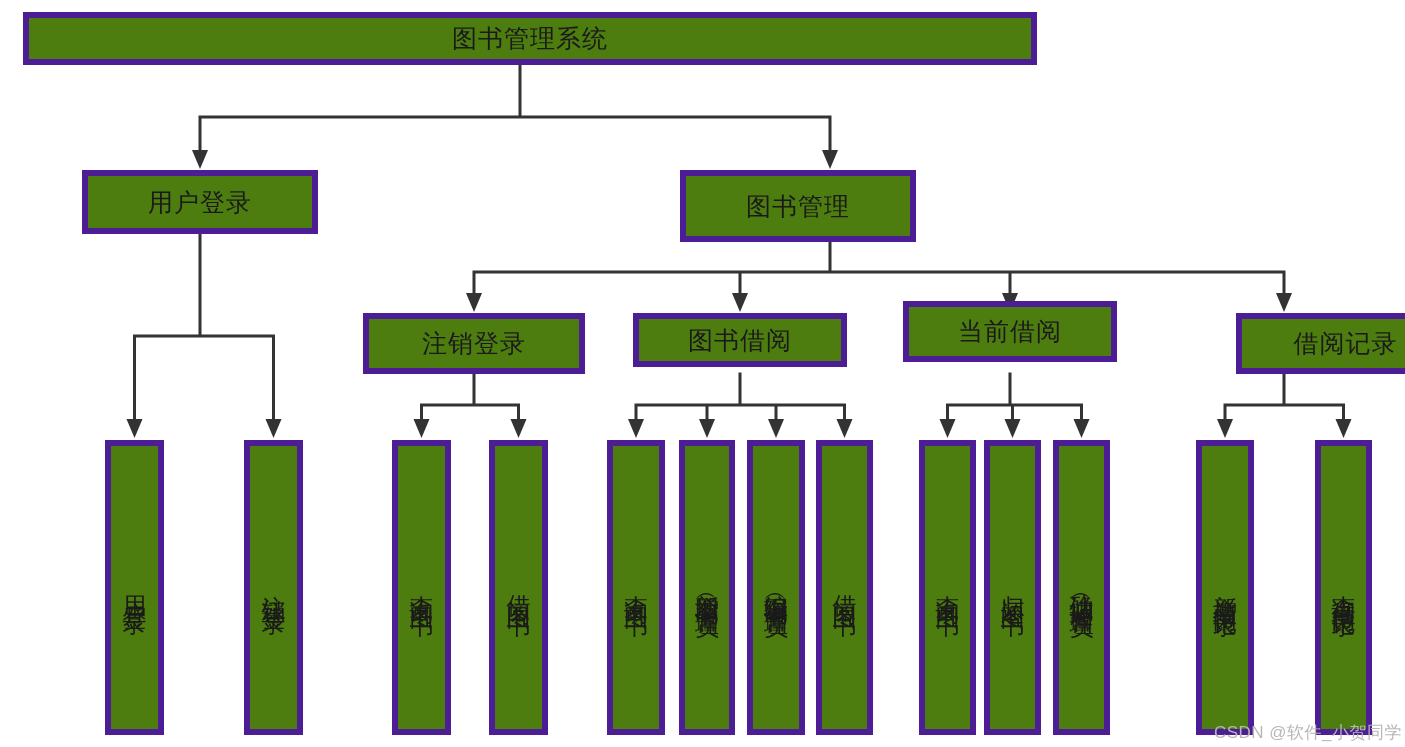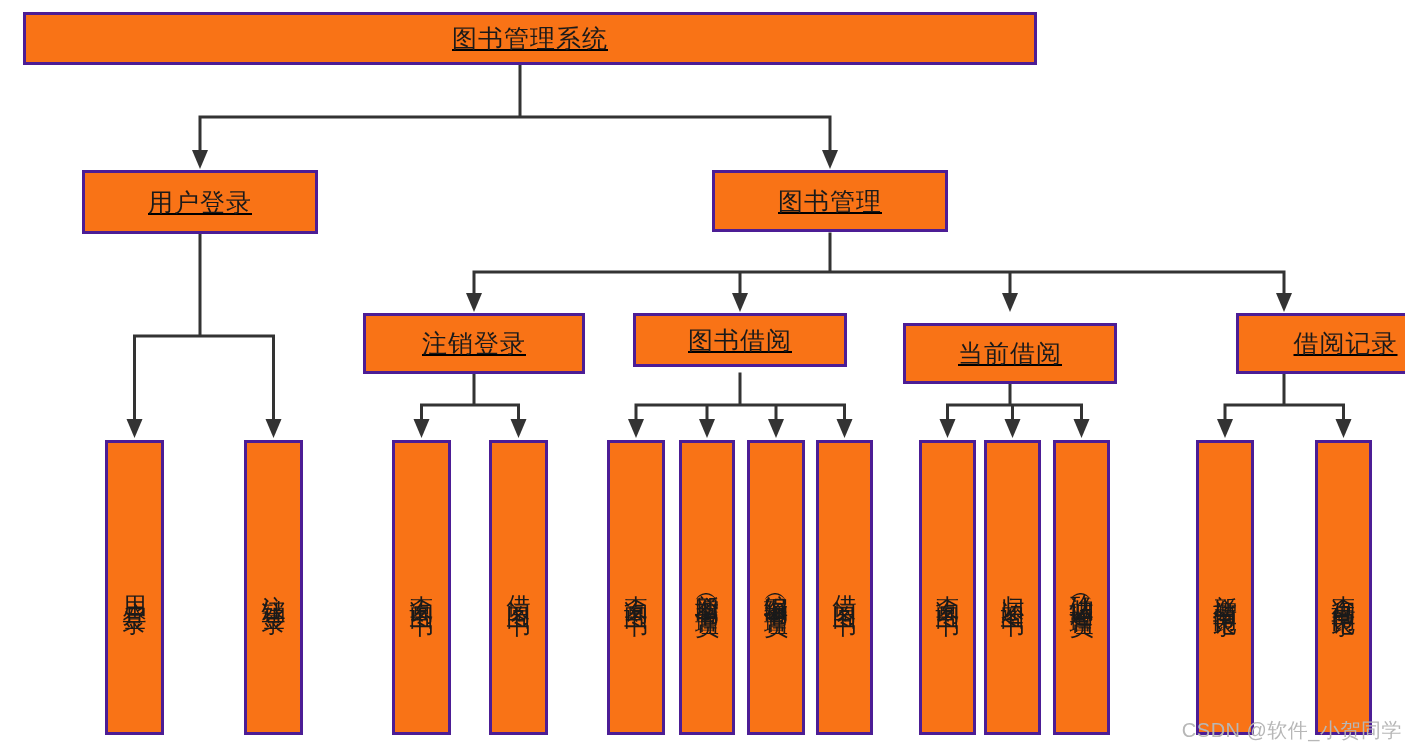--- a/index.html
+++ b/index.html
@@ -17,24 +17,23 @@
   }
   #connectors {
     position: absolute;
     left: 0;
     top: 0;
     z-index: 1;
   }
   .box {
     position: absolute;
     box-sizing: border-box;
-    background: #f97316;
-    border: 3px solid #4c1d95;
+    background: #4d7c0f;
+    border: 6px solid #4c1d95;
     z-index: 2;
-    text-decoration: underline;
   }
   .box.h {
     display: flex;
     align-items: center;
     justify-content: center;
   }
   .box.h .lbl {
     font-size: 25px;
     letter-spacing: 1px;
     color: #1a1a1a;
@@ -52,21 +51,21 @@
     color: #1a1a1a;
     white-space: nowrap;
   }
   .box.v.mid .vtext  { letter-spacing: 4px; }
   .box.v.long .vtext { letter-spacing: 3px; font-size: 24px; }
   #watermark {
     position: absolute;
     right: 3px;
     bottom: 3px;
     z-index: 6;
-    font-size: 20px;
+    font-size: 17px;
     color: #b7b7b7;
     letter-spacing: 0.5px;
     white-space: nowrap;
   }
 </style>
 </head>
 <body>
 
 <div id="stage">
 
@@ -103,31 +102,31 @@
     </g>
   </svg>
 
   <div class="box h" style="left:23px; top:12px; width:1014px; height:53px">
     <span class="lbl">图书管理系统</span>
   </div>
 
   <div class="box h" style="left:82px; top:170px; width:236px; height:64px">
     <span class="lbl">用户登录</span>
   </div>
-  <div class="box h" style="left:712px; top:170px; width:236px; height:62px">
+  <div class="box h" style="left:680px; top:170px; width:236px; height:72px">
     <span class="lbl">图书管理</span>
   </div>
 
   <div class="box h" style="left:363px; top:313px; width:222px; height:61px">
     <span class="lbl">注销登录</span>
   </div>
   <div class="box h" style="left:633px; top:313px; width:214px; height:54px">
     <span class="lbl">图书借阅</span>
   </div>
-  <div class="box h" style="left:903px; top:323px; width:214px; height:61px">
+  <div class="box h" style="left:903px; top:301px; width:214px; height:61px">
     <span class="lbl">当前借阅</span>
   </div>
   <div class="box h" style="left:1236px; top:313px; width:219px; height:61px">
     <span class="lbl">借阅记录</span>
   </div>
 
   <div class="box v" style="left:105px; top:440px; width:59px; height:295px">
     <span class="vtext">用户登录</span>
   </div>
   <div class="box v" style="left:244px; top:440px; width:59px; height:295px">

